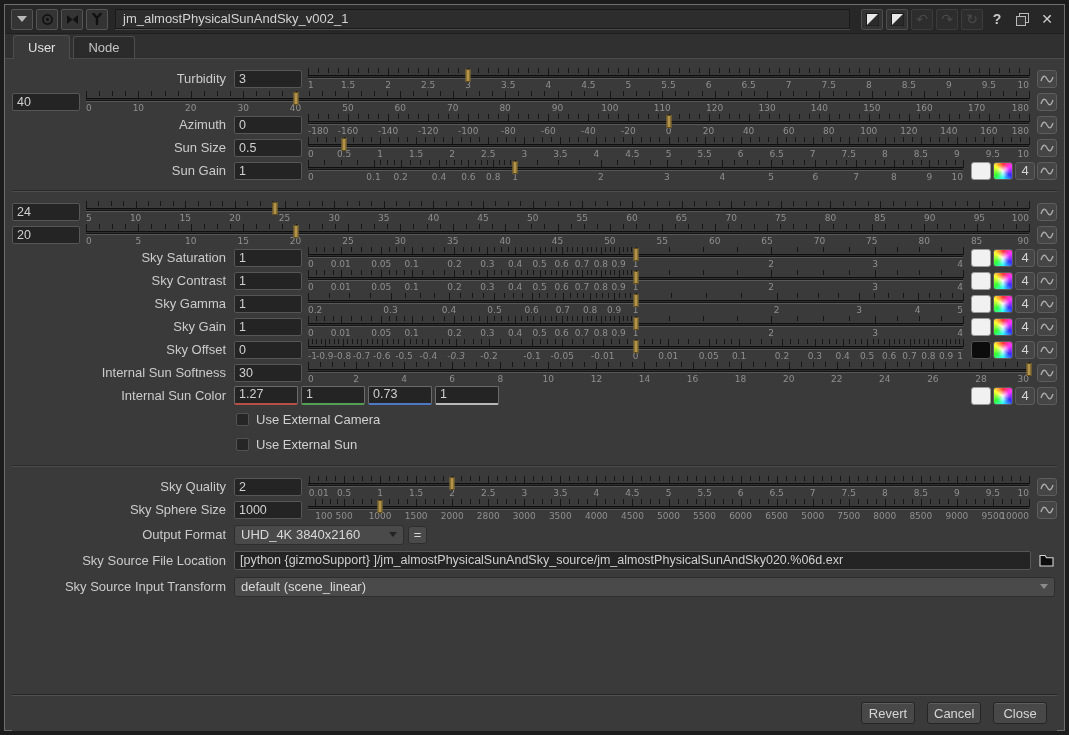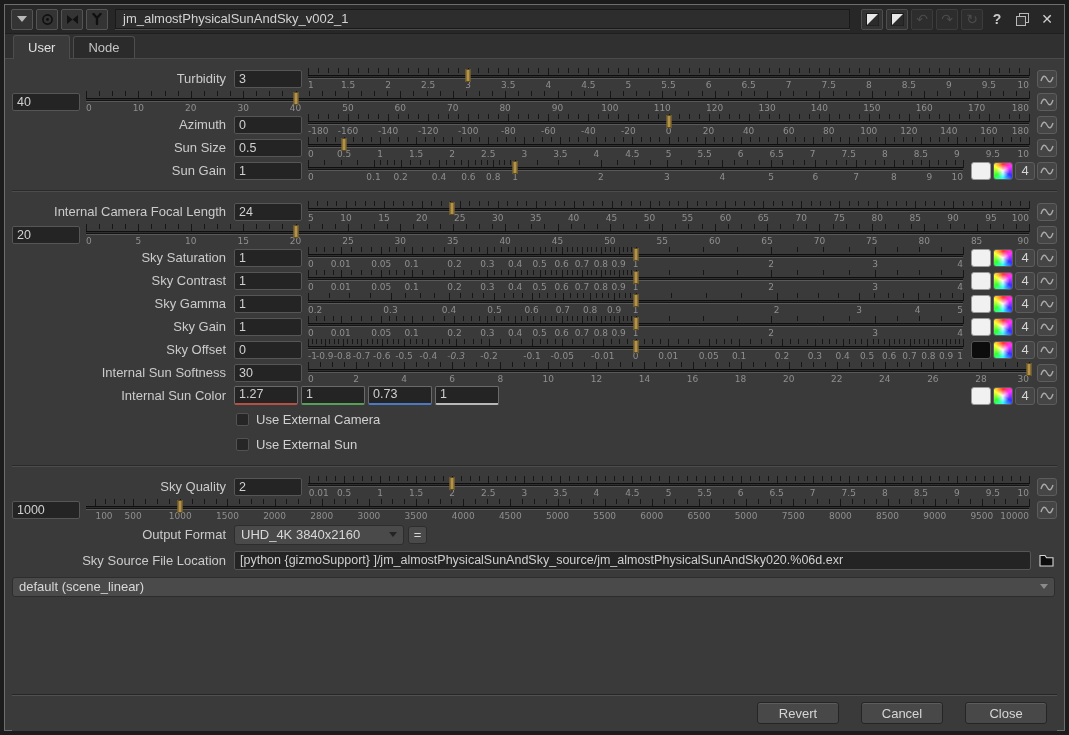--- a/index.html
+++ b/index.html
@@ -71,22 +71,22 @@
          color:#d8d8d8;font-size:13px;display:flex;align-items:center;justify-content:center;padding:0;cursor:pointer;}
   .filefield{flex:1;height:19px;background:#242424;border:1px solid #565656;border-radius:2px;color:#cfcfcf;
              font-size:12.5px;line-height:17px;padding:0 5px;overflow:hidden;white-space:nowrap;}
   .filebtn{width:22px;height:20px;background:transparent;border:none;margin-left:4px;padding:0;cursor:pointer;
            display:flex;align-items:center;justify-content:center;}
   .row.selrow{height:27px;}
   .row.filerow{height:25px;}
   
   .footer{flex:none;margin-top:auto;height:37px;border-top:1px solid #262626;box-shadow:inset 0 1px 0 #505050;
           display:flex;align-items:center;justify-content:flex-end;padding:0 10px;background:#3a3a3a;}
-  .fbtn{width:82px;height:22px;background:#484848;border:1px solid #252525;border-radius:3px;color:#d6d6d6;
-        font-size:13px;margin-left:22px;cursor:pointer;box-shadow:inset 0 1px 0 #5d5d5d;}
+  .fbtn{width:54px;height:22px;background:#484848;border:1px solid #252525;border-radius:3px;color:#d6d6d6;
+        font-size:13px;margin-left:12px;cursor:pointer;box-shadow:inset 0 1px 0 #5d5d5d;}
 </style>
 </head>
 <body>
 
 <div class="window">
 
   <div class="titlebar">
     <button class="tbtn">
         <span class="tri-down"></span>
       </button>
@@ -682,21 +682,20 @@
                 <svg width="14" height="10" viewBox="0 0 14 10">
                   <path d="M1 7 C3 1 5 1 7 5 S11 9 13 3" stroke="#a9a9a9" stroke-width="1.4" fill="none"></path>
                 </svg>
               </button>
             </div>
           </div>
         </div>
         <div class="sep"></div>
         <div class="group">
           <div class="row">
-            <div class="rlabel">Internal Camera Focal Length</div>
             <div class="nfield">24</div>
             <div class="slider">
               <div class="tick major" style="left: 0%;"></div>
               <div class="tick minor" style="left: 1.31579%;"></div>
               <div class="tick minor" style="left: 2.63158%;"></div>
               <div class="tick minor" style="left: 3.94737%;"></div>
               <div class="tick major" style="left: 5.26316%;"></div>
               <div class="tick minor" style="left: 6.57895%;"></div>
               <div class="tick minor" style="left: 7.89474%;"></div>
               <div class="tick minor" style="left: 9.21053%;"></div>
@@ -1645,20 +1644,21 @@
             </div>
             <div class="rowbtns">
               <button class="ibtn curve">
                 <svg width="14" height="10" viewBox="0 0 14 10">
                   <path d="M1 7 C3 1 5 1 7 5 S11 9 13 3" stroke="#a9a9a9" stroke-width="1.4" fill="none"></path>
                 </svg>
               </button>
             </div>
           </div>
           <div class="row">
+            <div class="rlabel">Sky Sphere Size</div>
             <div class="nfield">1000</div>
             <div class="slider">
               <div class="tick major" style="left: 1%;"></div>
               <div class="tick minor" style="left: 2%;"></div>
               <div class="tick minor" style="left: 3%;"></div>
               <div class="tick minor" style="left: 4%;"></div>
               <div class="tick major" style="left: 5%;"></div>
               <div class="tick minor" style="left: 6.25%;"></div>
               <div class="tick minor" style="left: 7.5%;"></div>
               <div class="tick minor" style="left: 8.75%;"></div>
@@ -1778,20 +1778,21 @@
           <div class="row filerow">
             <div class="rlabel">Sky Source File Location</div>
             <div class="filefield">[python {gizmoSupport} ]/jm_almostPhysicalSunAndSky_source/jm_almostPhysicalSunAndSky020.%06d.exr</div>
             <button class="filebtn">
               <svg width="15" height="13" viewBox="0 0 15 13">
                 <path d="M1 1.5 h5 l1.6 2.2 H14 v8.3 H1 Z" fill="#0d0d0d" stroke="#d6d6d6" stroke-width="1.1"></path>
               </svg>
             </button>
           </div>
           <div class="row selrow">
+            <div class="rlabel">Sky Source Input Transform</div>
             <div class="dropdown dd-wide">
               <span class="dd-text">default (scene_linear)</span>
               <span class="dd-arrow light"></span>
             </div>
           </div>
         </div>
       </div>
 
     <div class="footer">
       <button class="fbtn">Revert</button>

